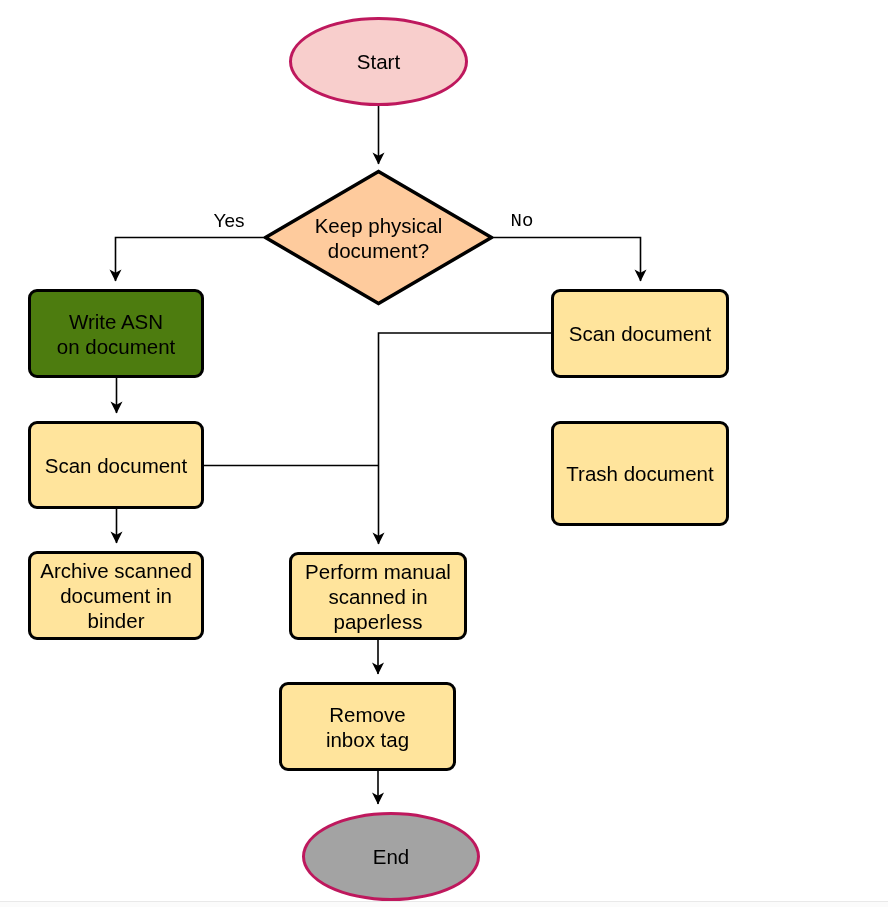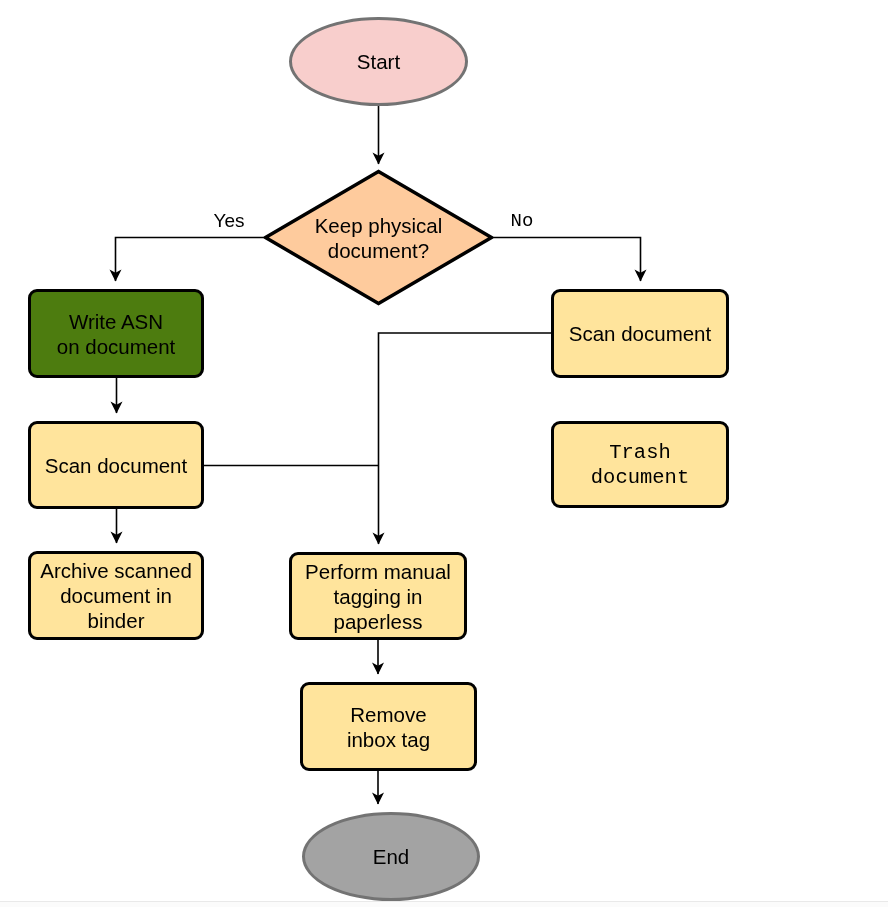--- a/index.html
+++ b/index.html
@@ -31,21 +31,21 @@
     text-align: center;
     white-space: pre-line;
     font-size: 20.5px;
     line-height: 25px;
   }
   .process {
     border: 3px solid #000000;
     border-radius: 9px;
   }
   .terminal {
-    border: 3px solid #737373;
+    border: 3px solid #be185d;
     border-radius: 50%;
   }
   .decision-label {
     position: absolute;
     box-sizing: border-box;
     display: flex;
     align-items: center;
     justify-content: center;
     text-align: center;
     white-space: pre-line;
@@ -119,38 +119,38 @@
   </div>
 
   <div class="node process" style="left: 551px; top: 289px; width: 178px; height: 89px; background: rgb(255, 228, 156);">
     <span>Scan document</span>
   </div>
 
   <div class="node process" style="left: 28px; top: 421px; width: 176px; height: 88px; background: rgb(255, 228, 156);">
     <span>Scan document</span>
   </div>
 
-  <div class="node process" style="left: 551px; top: 421px; width: 178px; height: 87px; background: rgb(255, 228, 156); font-family: Liberation Mono, monospace;">
+  <div class="node process" style="left: 551px; top: 421px; width: 178px; height: 105px; background: rgb(255, 228, 156);">
     <span>Trash document</span>
   </div>
 
   <div class="node process" style="left: 28px; top: 551px; width: 176px; height: 89px; background: rgb(255, 228, 156);">
     <span>Archive scanned
 document in
 binder</span>
   </div>
 
   <div class="node process" style="left: 289px; top: 552px; width: 178px; height: 88px; background: rgb(255, 228, 156);">
     <span>Perform manual
-tagging in
+scanned in
 paperless</span>
   </div>
 
 
-  <div class="node process" style="left: 300px; top: 682px; width: 177px; height: 89px; background: rgb(255, 228, 156);">
+  <div class="node process" style="left: 279px; top: 682px; width: 177px; height: 89px; background: rgb(255, 228, 156);">
     <span>Remove
 inbox tag</span>
   </div>
 
   <div class="node terminal" style="left: 302px; top: 812px; width: 178px; height: 89px; background: #a3a3a3;">
     <span>End</span>
   </div>
 
   <div class="bottom-rule"></div>
 

